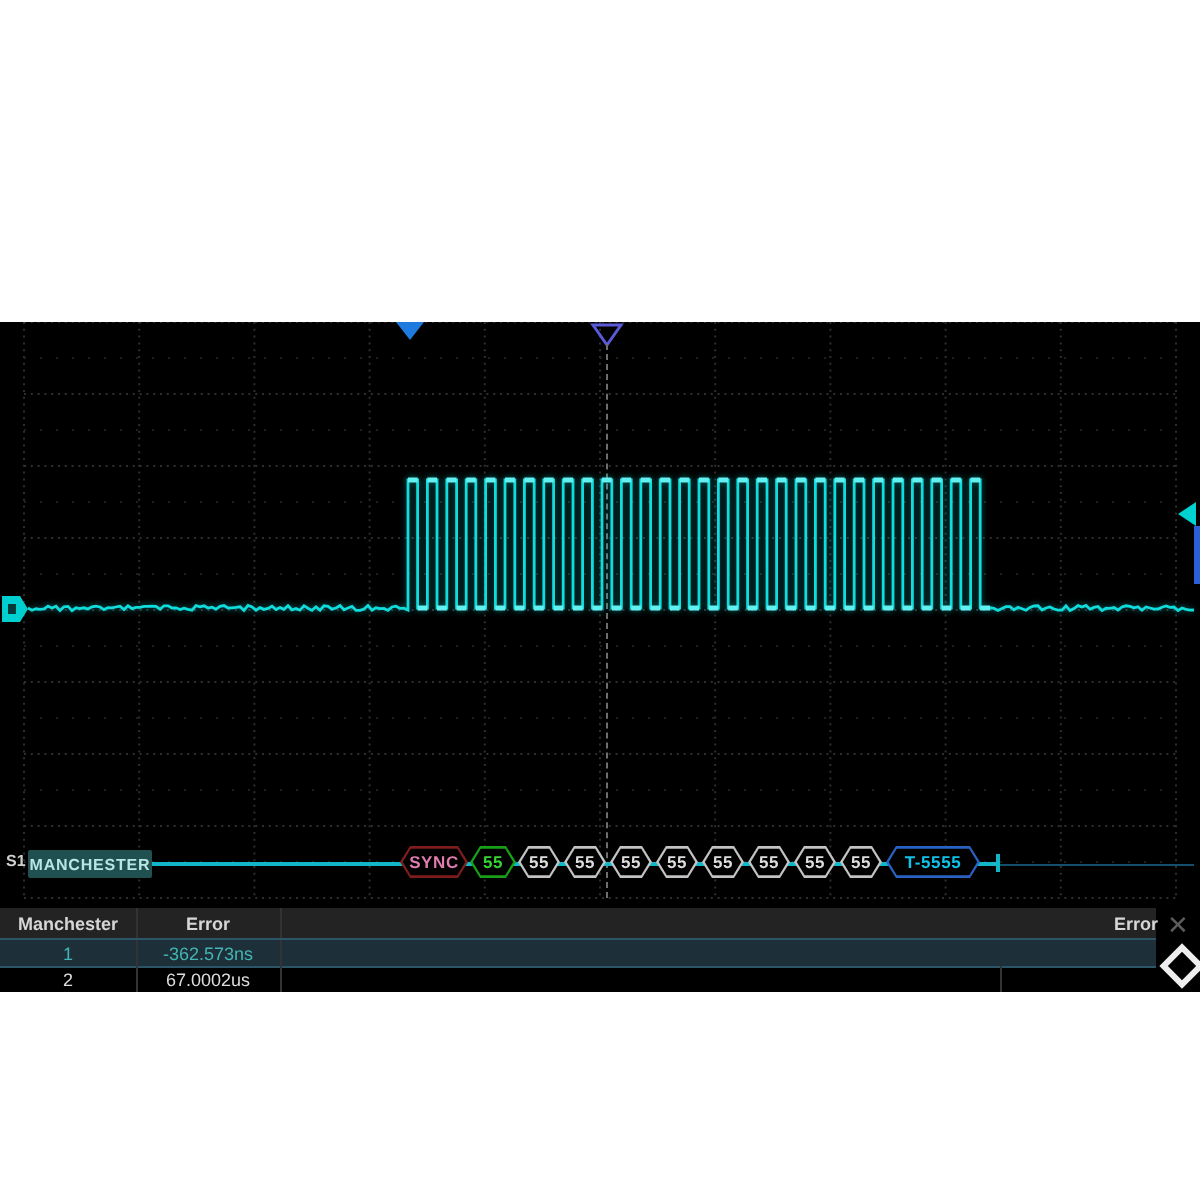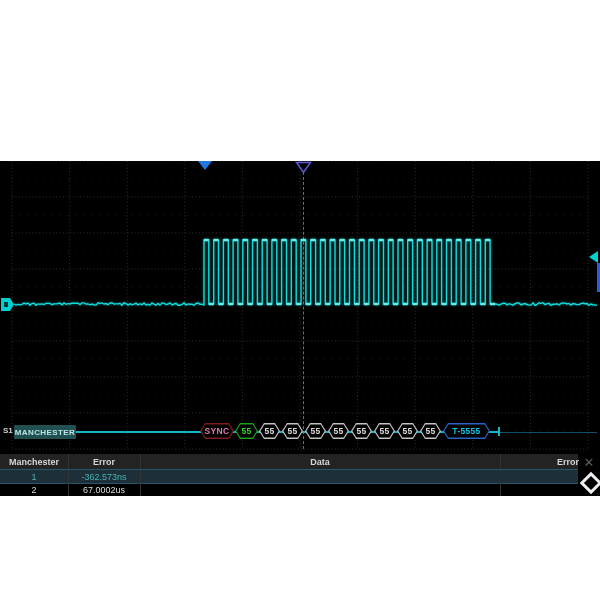--- a/index.html
+++ b/index.html
@@ -159,21 +159,20 @@
       </div>
     <div class="bubble" style="left: 443px; width: 47px; background: rgb(42, 98, 196);">
         <i></i>
         <span style="color: rgb(16, 194, 232);">T-5555</span>
       </div>
 
     <div class="rtable">
       <div class="thead">
         <div class="cell c0">Manchester</div>
         <div class="cell c1">Error</div>
-        <div class="cell c2">Data</div>
         <div class="cell c3">Error</div>
       </div>
       <div class="trow sel" style="top:15px;">
         <div class="cell c0">1</div>
         <div class="cell c1">-362.573ns</div>
         <div class="cell c3"></div>
       </div>
       <div class="trow" style="top:29px;">
         <div class="cell c0">2</div>
         <div class="cell c1">67.0002us</div>

